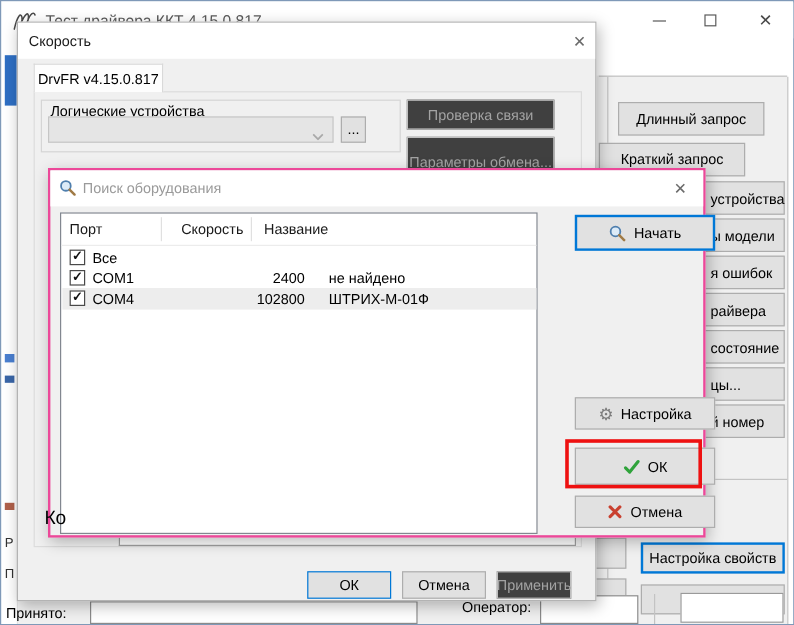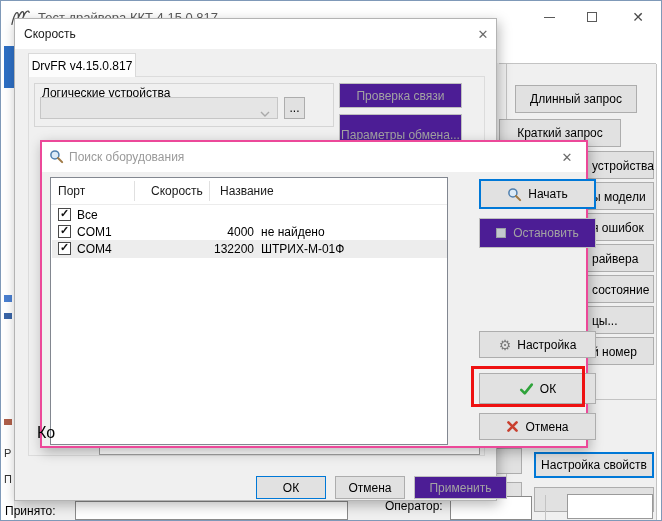--- a/index.html
+++ b/index.html
@@ -19,21 +19,21 @@
   .cap-box { width:10px; height:10px; border:1px solid #5a5a5a; }
   .cap-x { font-size:14px; color:#4a4a4a; line-height:1; }
 
   .left-sliver { position:absolute; left:1px; top:31px; width:13px; height:488px; background:#ffffff; border-right:1px solid #e3e3e3; }
   .divider { background:#c3c3c3; position:absolute; }
 
   .btn { position:absolute; background:#e1e1e1; border:1px solid #adadad; color:#000;
          display:flex; align-items:center; justify-content:center; font-size:12px; white-space:nowrap; }
   .btn.focused { border:2px solid #0078d7; }
   .btn.default { border:1px solid #0078d7; }
-  .btn.disabled { background:#4c1d95; border-color:#bfbfbf; color:#a3a3a3; }
+  .btn.disabled { background:#404040; border-color:#bfbfbf; color:#a3a3a3; }
   .btn.partial span { position:absolute; left:85px; top:7px; }
 
   .status-label { position:absolute; font-size:12px; color:#000; white-space:nowrap; }
   .tb { position:absolute; background:#ffffff; border:1px solid #8a8a8a; }
   .edge-frag { position:absolute; font-size:11px; color:#333; }
 
   
   .dialog { position:absolute; background:#f0f0f0; box-shadow:2px 4px 12px rgba(0,0,0,0.28); }
   .dlg-titlebar { position:absolute; left:0; top:0; right:0; height:30px; background:#ffffff; }
   .dlg-title { position:absolute; top:8px; font-size:12px; white-space:nowrap; }
@@ -56,21 +56,21 @@
   .search-dialog { left:40px; top:140px; width:548px; height:308px; border:2px solid #ec4899; z-index:20; }
   .listview { position:absolute; left:8px; top:35px; width:398px; height:268px; background:#ffffff; border:1px solid #828790; }
   .lv-col { position:absolute; top:6px; font-size:12px; color:#1a1a1a; white-space:nowrap; }
   .lv-sep { position:absolute; top:3px; width:1px; height:20px; background:#e0e0e0; }
   .lv-row { position:absolute; left:1px; width:394px; height:17px; }
   .lv-row.selected { background:#ededed; height:18px; width:395px; }
   .cb { position:absolute; left:6px; top:2px; width:13px; height:13px; background:#fff; border:1px solid #494949; }
   .cb span { position:absolute; left:1px; top:-2px; font-size:11px; font-weight:bold; color:#111; }
   .cell-port { position:absolute; left:25px; top:2px; white-space:nowrap; }
   .cell-speed { position:absolute; left:95px; top:2px; width:107px; text-align:right; }
-  .cell-name { position:absolute; left:209px; top:2px; white-space:nowrap; }
+  .cell-name { position:absolute; left:222px; top:2px; white-space:nowrap; }
 
   .sd-btn { left:437px; width:117px; }
   .sd-btn .ic { display:inline-flex; margin-right:6px; }
   .gear { font-size:14px; color:#7a7a7a; line-height:1; margin-right:6px; }
   .stop-sq { width:10px; height:10px; background:#c3c8cd; border:1px solid #9aa0a6; margin-right:7px; }
 
   .field-sliver { position:absolute; left:99px; top:448px; width:381px; height:7px; background:#ffffff;
                   border:1px solid #a0a0a0; border-top:none; z-index:12; }
   .ko-frag { position:absolute; left:37px; top:424px; z-index:22; font-size:16px; color:#000; }
   .red-box { position:absolute; left:471px; top:366px; width:114px; height:41px; border:3px solid #ee1111; z-index:30; }
@@ -195,21 +195,21 @@
     <div class="btn disabled" style="left:324px;top:95px;width:123px;height:42px;">
       <span>Параметры обмена...</span>
     </div>
 
     <div class="btn default" style="left:241px;top:457px;width:70px;height:23px;">
       <span>ОК</span>
     </div>
     <div class="btn" style="left:320px;top:457px;width:70px;height:23px;">
       <span>Отмена</span>
     </div>
-    <div class="btn disabled" style="left:399px;top:457px;width:93px;height:23px;text-align:right;">
+    <div class="btn disabled" style="left:399px;top:457px;width:62px;height:23px;text-align:right;">
       <span>Применить</span>
     </div>
   </div>
 
   <div class="field-sliver"></div>
   <span class="ko-frag">Ко</span>
 
   <div class="dialog search-dialog">
     <div class="dlg-titlebar">
       <span class="abs" style="left:7px;top:7px;">
@@ -236,46 +236,42 @@
         <span class="cb">
             <span>✓</span>
           </span>
         <span class="cell-port">Все</span>
       </div>
       <div class="lv-row" style="top:45px;">
         <span class="cb">
             <span>✓</span>
           </span>
         <span class="cell-port">COM1</span>
-        <span class="cell-speed">4000</span>
+        <span class="cell-speed">2400</span>
         <span class="cell-name">не найдено</span>
       </div>
       <div class="lv-row selected" style="top:62px;">
         <span class="cb">
             <span>✓</span>
           </span>
         <span class="cell-port">COM4</span>
-        <span class="cell-speed">132200</span>
+        <span class="cell-speed">102800</span>
         <span class="cell-name">ШТРИХ-М-01Ф</span>
       </div>
     </div>
 
     <div class="btn focused sd-btn" style="top:37px;height:30px;">
       <span class="ic">
         <svg width="15" height="15" viewBox="0 0 16 16">
             <circle cx="6.3" cy="6.3" r="4.3" fill="#dcebf8" stroke="#4f7fae" stroke-width="1.6"></circle>
             <line x1="9.6" y1="9.6" x2="14" y2="14" stroke="#a07a45" stroke-width="2.2" stroke-linecap="round"></line>
           </svg>
       </span>
       <span>Начать</span>
     </div>
-    <div class="btn disabled sd-btn" style="top:76px;height:30px;">
-      <span class="stop-sq"></span>
-      <span>Остановить</span>
-    </div>
     <div class="btn sd-btn" style="top:189px;height:27px;">
       <span class="gear">⚙</span>
       <span>Настройка</span>
     </div>
     <div class="btn sd-btn" style="top:231px;height:31px;">
       <span class="ic">
         <svg width="15" height="14" viewBox="0 0 16 16">
             <path d="M2 9 L6 13 L14 3" fill="none" stroke="#2fa33b" stroke-width="3" stroke-linecap="round" stroke-linejoin="round"></path>
           </svg>
       </span>

